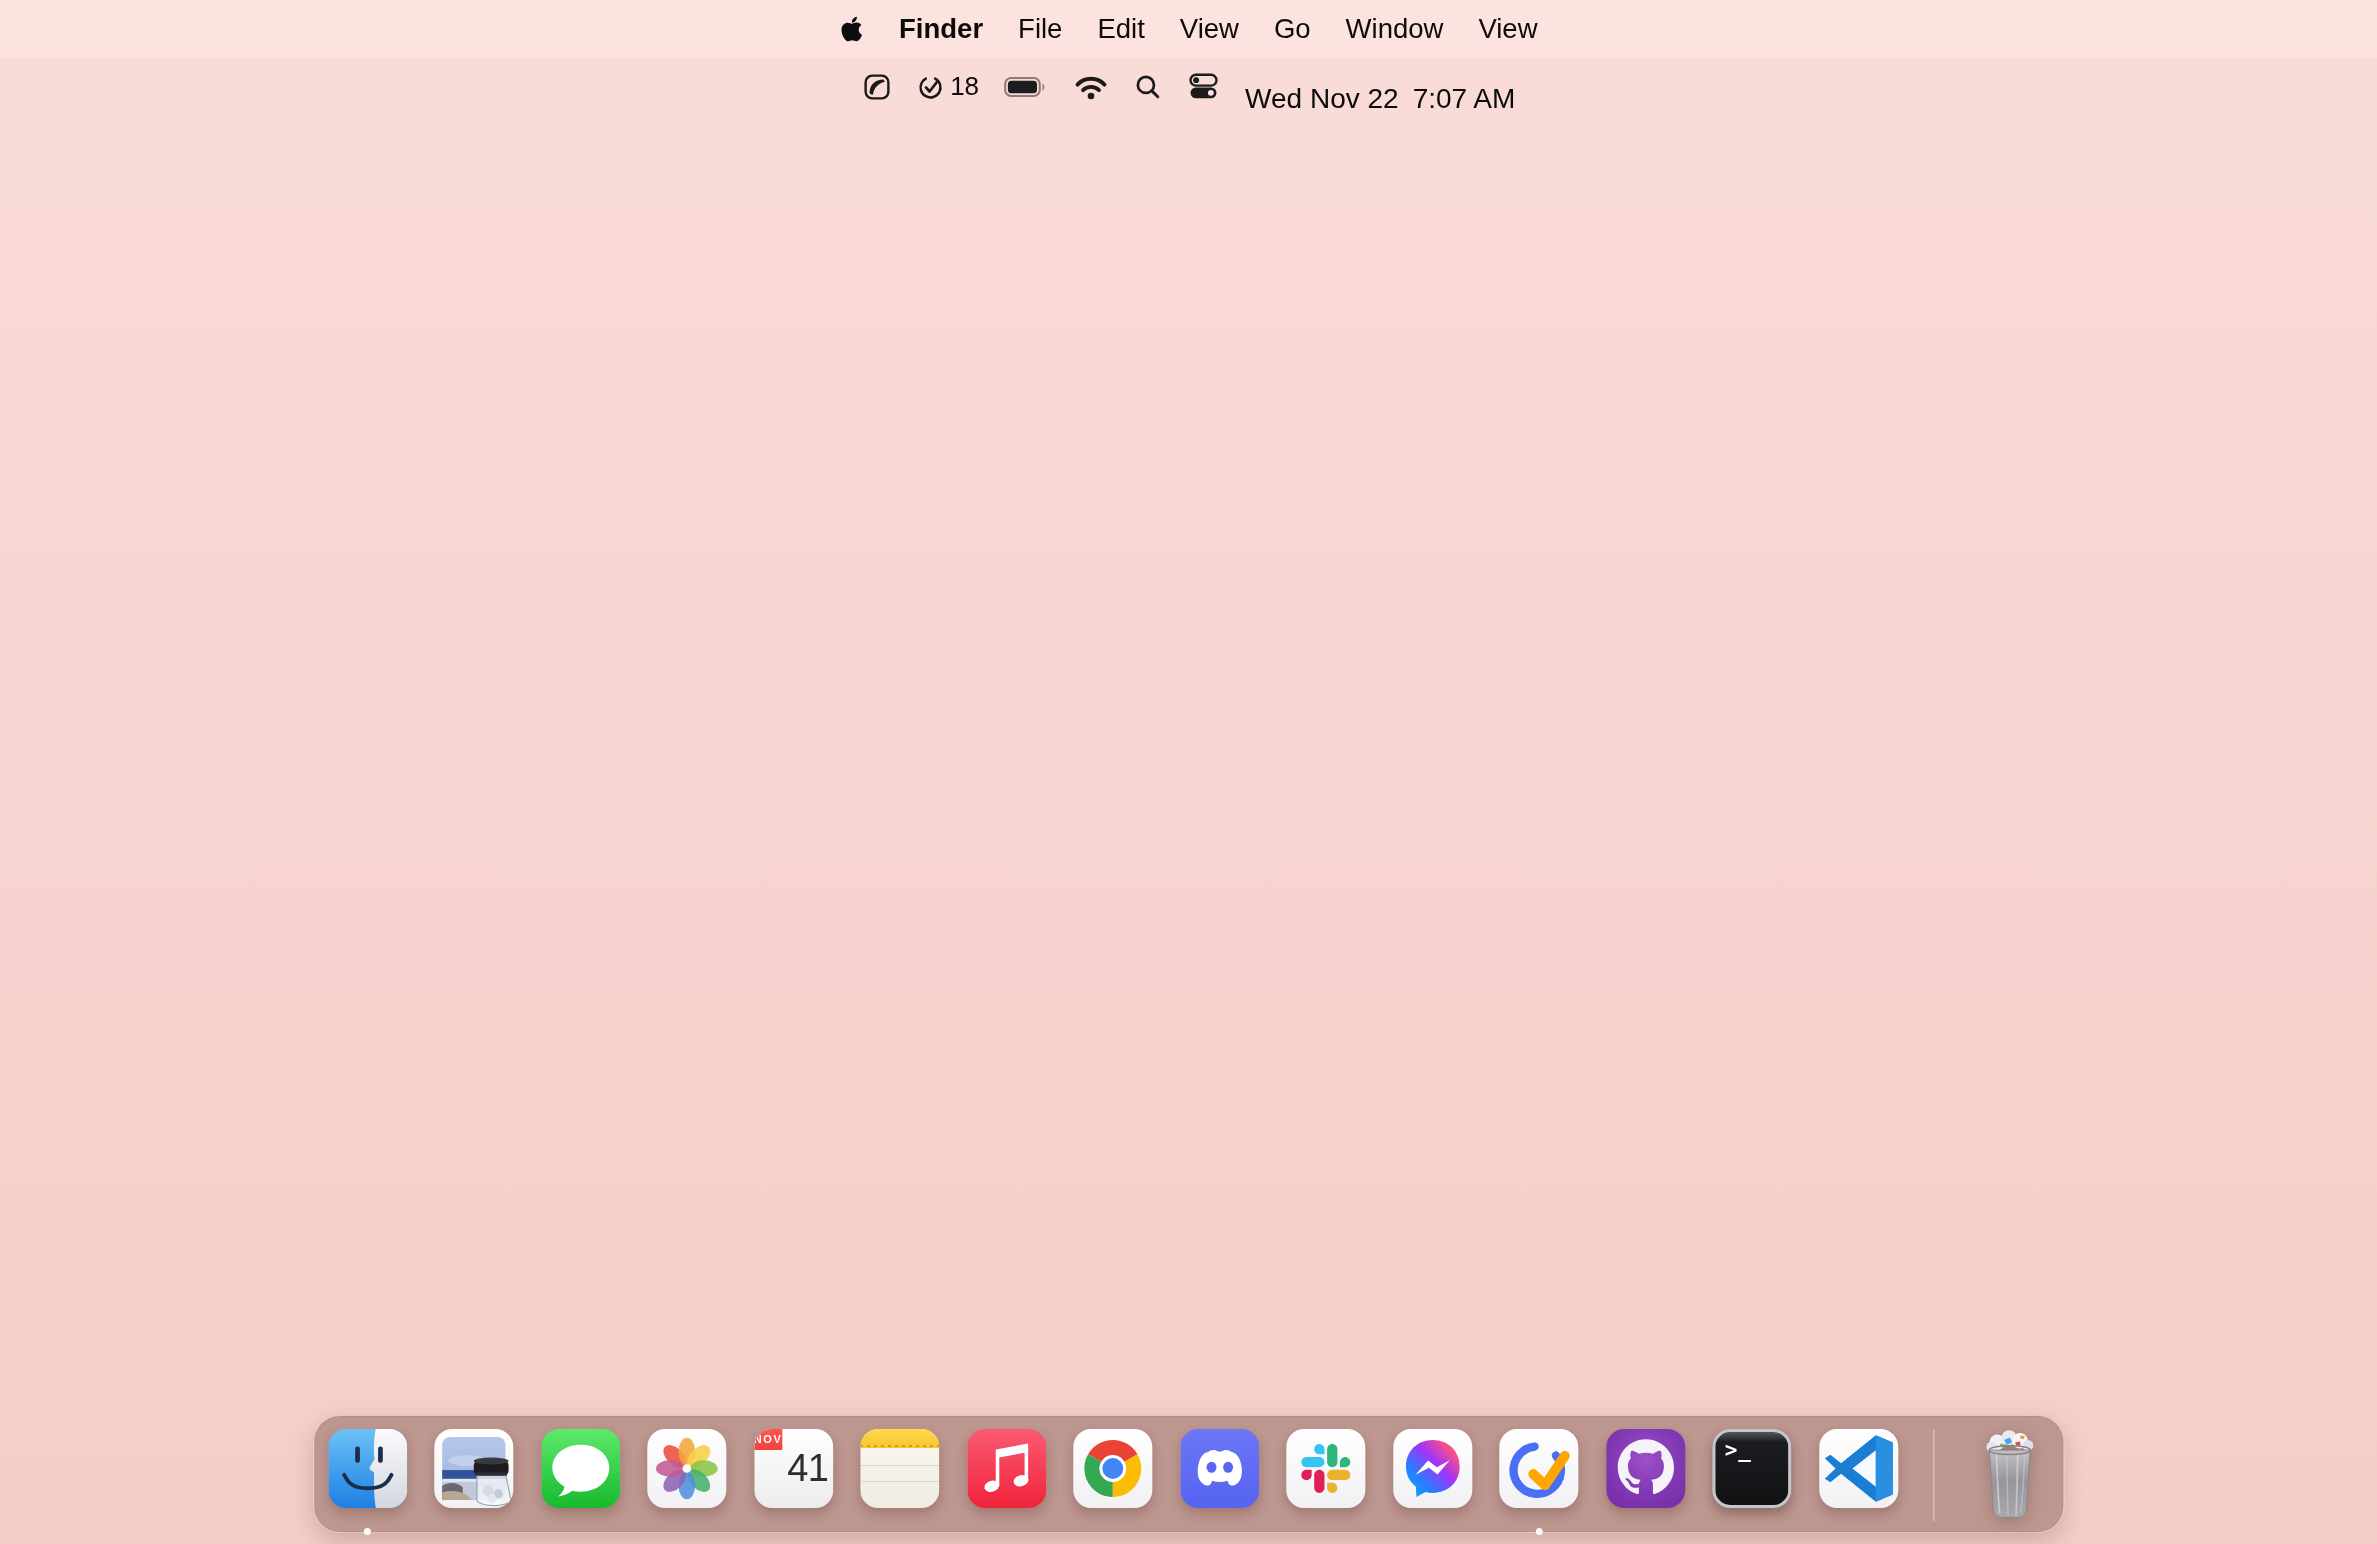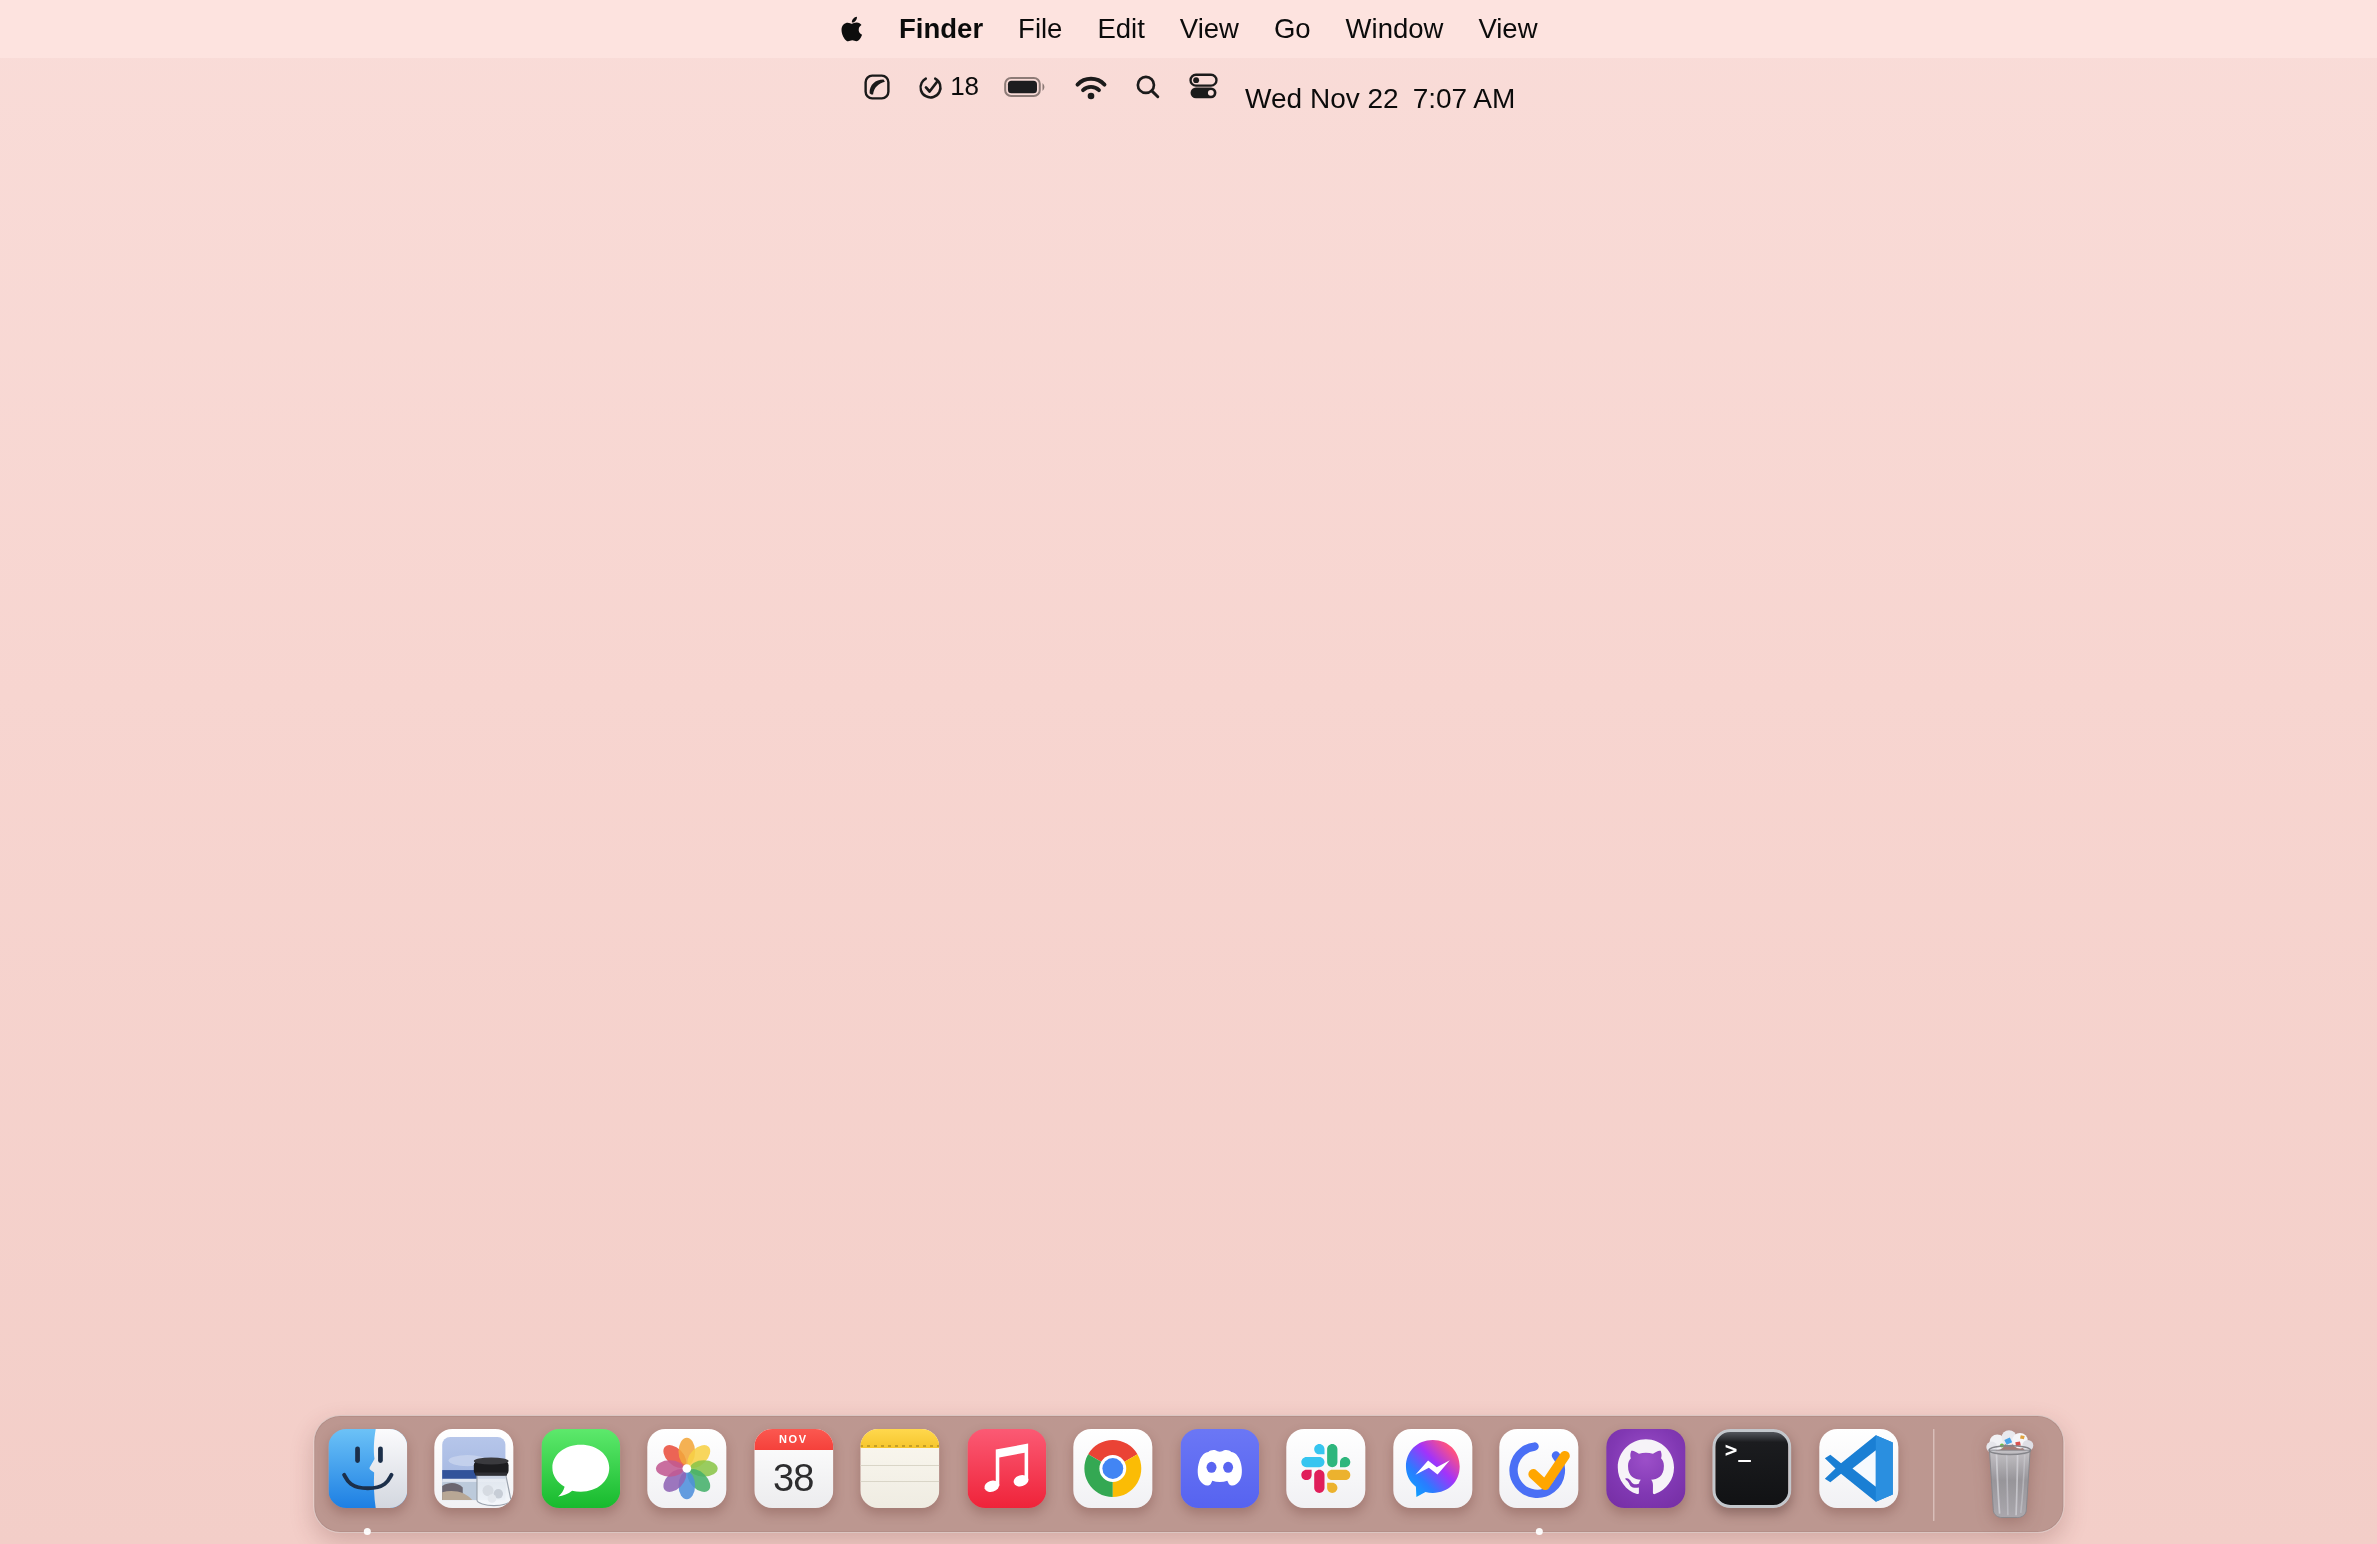--- a/index.html
+++ b/index.html
@@ -53,21 +53,21 @@
   }
   .dock-divider {
     width:1.6px; height:92px; flex:0 0 auto; margin:0 7.9px;
     background:rgba(255,244,241,0.62); border-radius:0.8px;
   }
   .trash { width:79px; height:94px; flex:0 0 auto; position:relative; cursor:pointer;
            filter:drop-shadow(0 4.7px 7.9px rgba(96,48,40,0.3)); }
 
   
   .cal { width:100%; height:100%; background:linear-gradient(180deg,#ffffff,#ececee);
-         display:flex; flex-direction:column; }
+         display:flex; }
   .cal-head { height:21px; background:linear-gradient(180deg,#fb5850,#f5413b);
               color:#fff; font-weight:700; font-size:11px; letter-spacing:1.6px;
               display:flex; align-items:center; justify-content:center; }
   .cal-day { flex:1; display:flex; align-items:center; justify-content:center;
              font-size:38px; color:#2d2d2f; letter-spacing:-0.8px; }
 
   
   .notes { width:100%; height:100%; background:linear-gradient(180deg,#fbf8f0 0%,#efece2 100%);
            position:relative; }
   .notes-head { position:absolute; top:0; left:0; right:0; height:19.7px;
@@ -239,21 +239,21 @@
         </g>
         <circle cx="50" cy="50" r="5.5" fill="#ffffff"></circle>
       </svg>
     </div>
   </div>
 
   <div class="dock-item">
     <div class="app">
       <div class="cal">
         <div class="cal-head">NOV</div>
-        <div class="cal-day">38</div>
+        <div class="cal-day">41</div>
       </div>
     </div>
   </div>
 
   <div class="dock-item">
     <div class="app">
       <div class="notes">
         <div class="notes-head"></div>
         <div class="notes-perf"></div>
         <div class="notes-line" style="top:36px;"></div>

